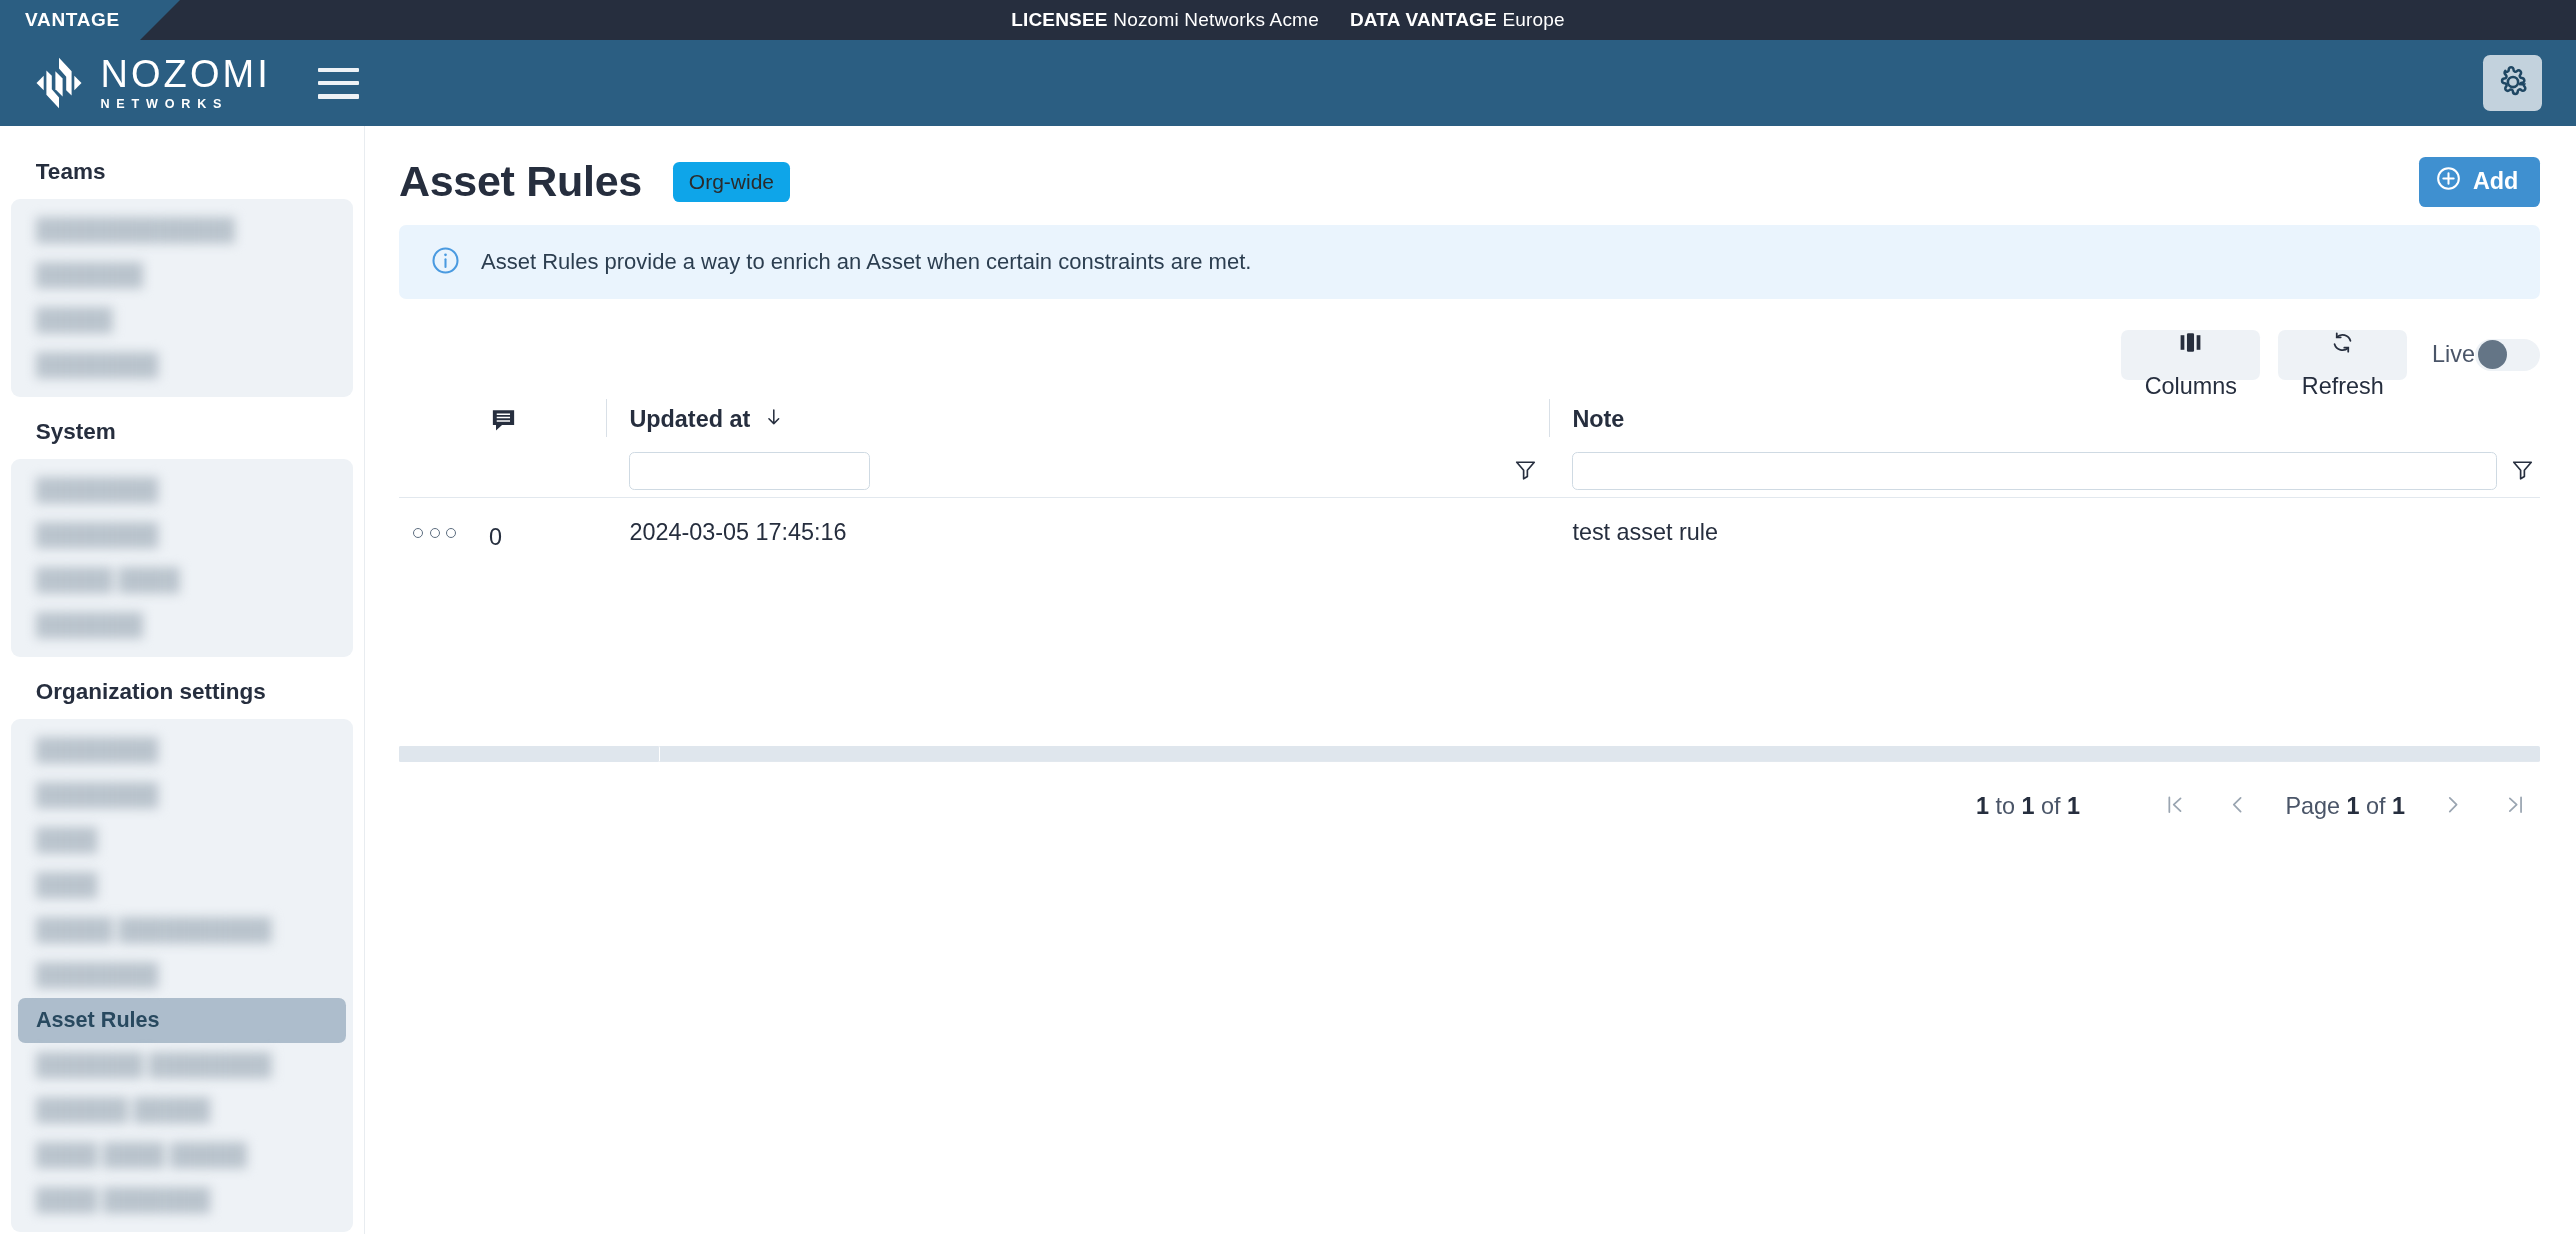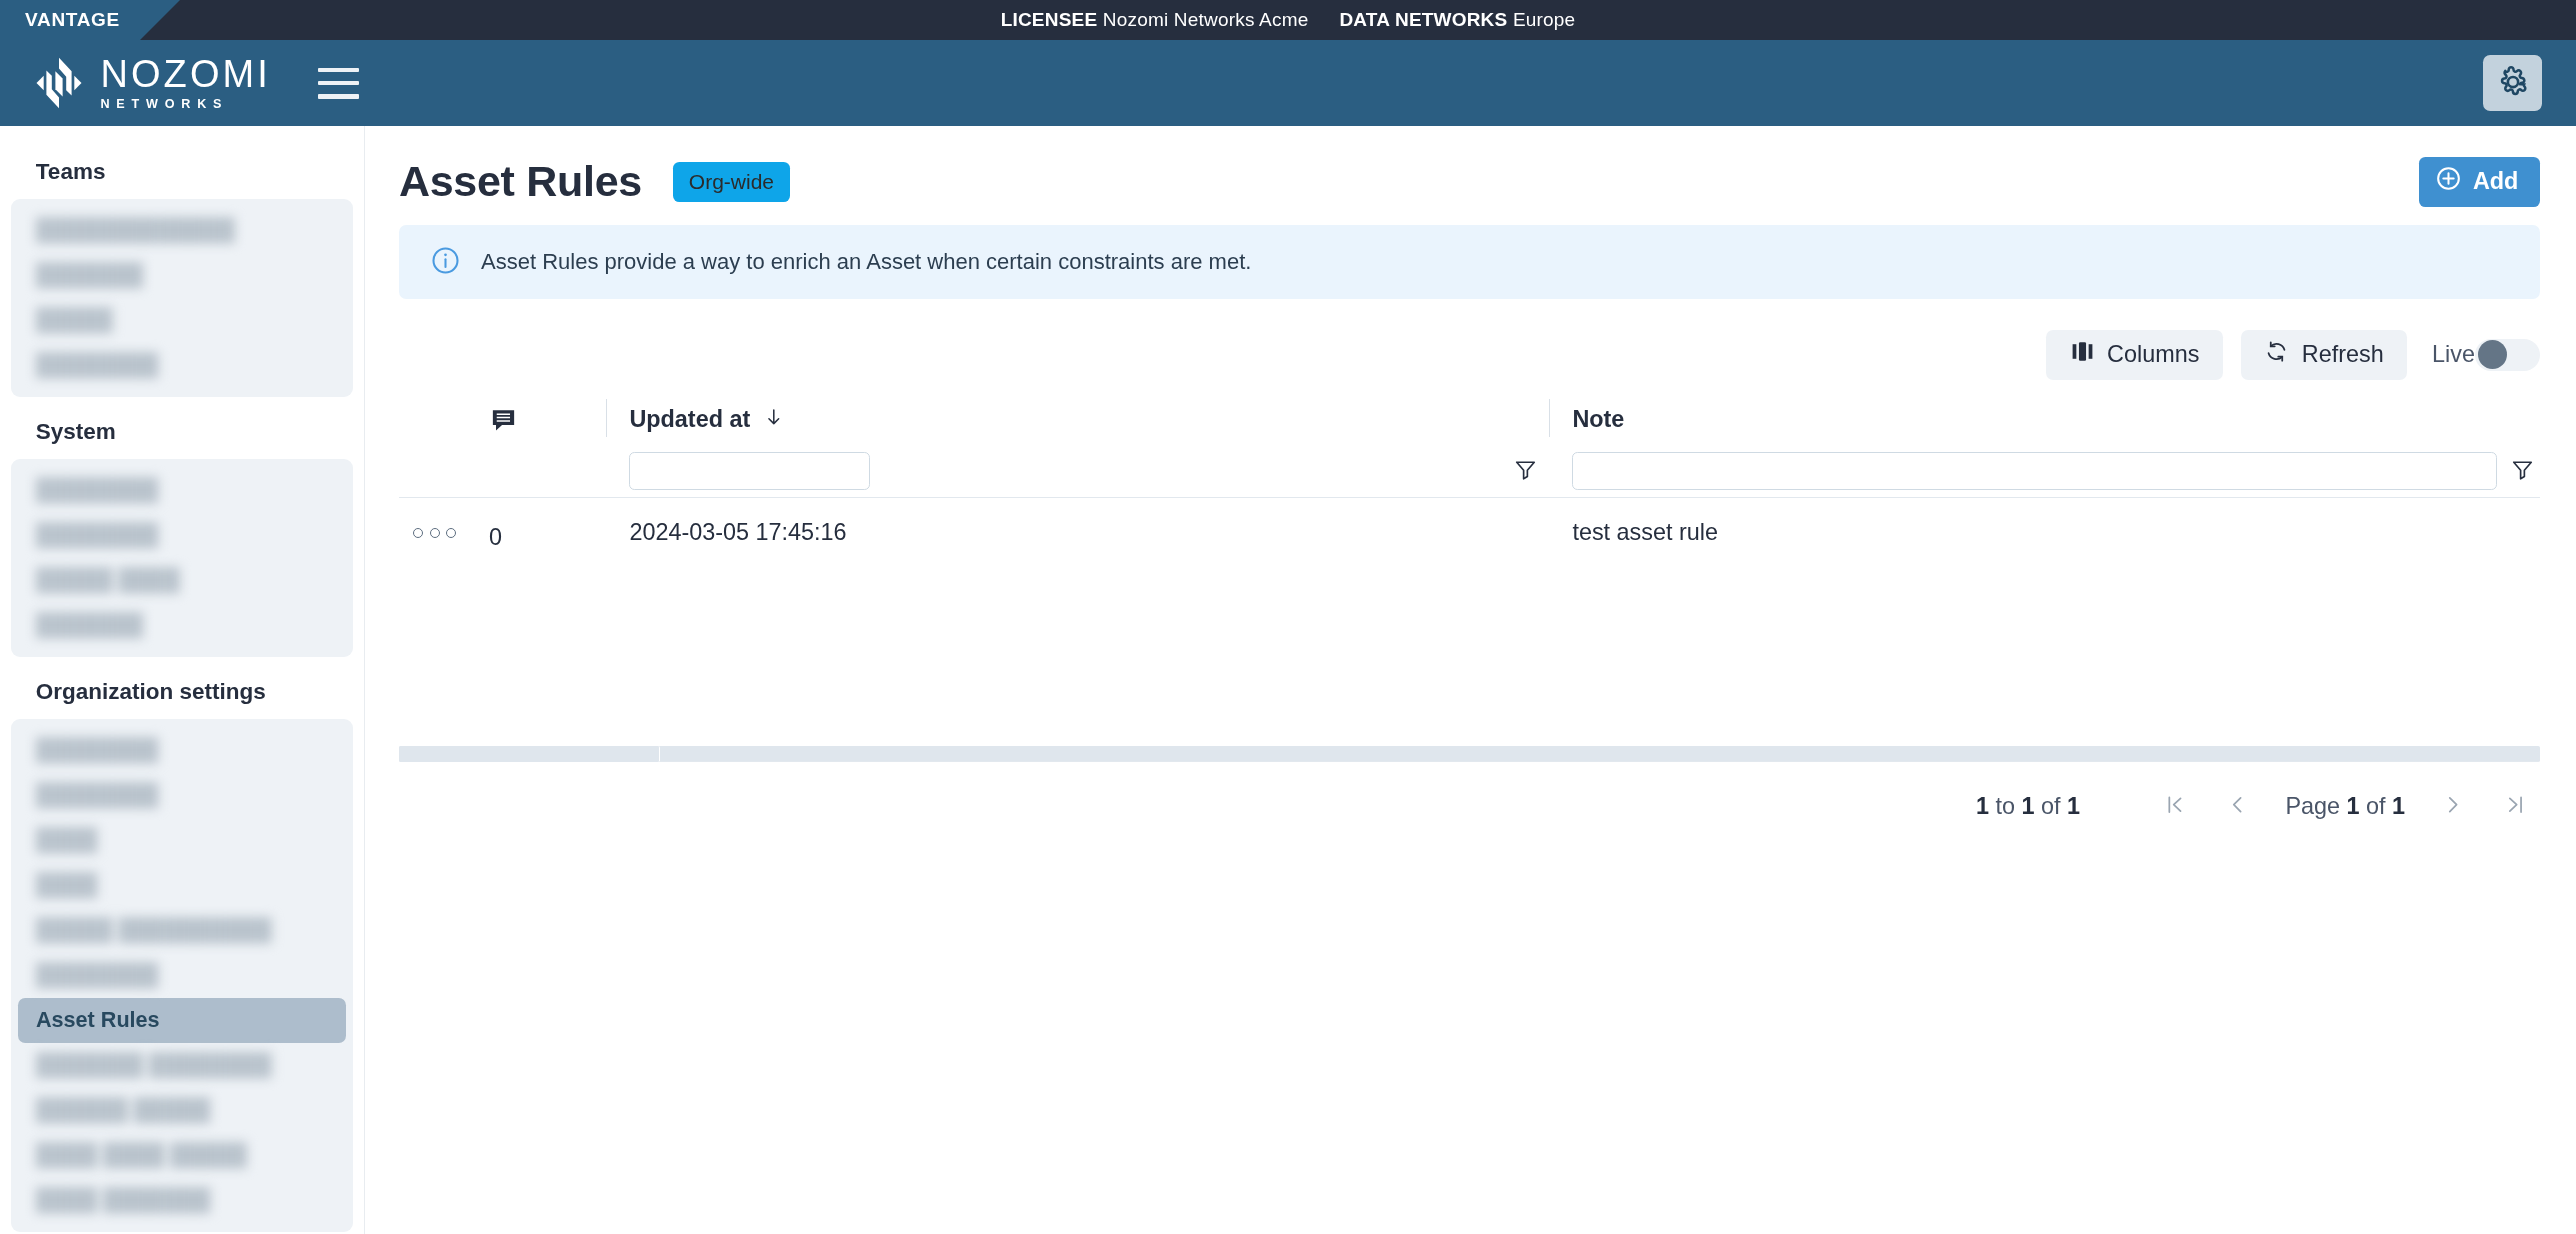--- a/index.html
+++ b/index.html
@@ -191,20 +191,21 @@
     background: #eef2f6;
     border: none;
     border-radius: 7.2px;
     height: 50px;
     padding: 0 23.4px;
     display: flex; align-items: center; gap: 12.6px;
     font-size: 23.4px;
     color: #262e3e;
     cursor: pointer;
     font-family: inherit;
+    flex-direction: column;
   }
   .live-wrap { display: flex; align-items: center; gap: 0; margin-left: 7px; }
   .live-label { font-size: 23.4px; color: #4a5568; }
   .toggle {
     width: 65px; height: 32px;
     background: #eef2f6;
     border-radius: 16px;
     position: relative;
     cursor: pointer;
   }
@@ -319,21 +320,21 @@
 <div class="topbar">
   <div class="vantage-tab">
     <span>VANTAGE</span>
   </div>
   <div class="topbar-info">
     <div>
       <b>LICENSEE</b>
       <span class="val">Nozomi Networks Acme</span>
     </div>
     <div>
-      <b>DATA NETWORKS</b>
+      <b>DATA VANTAGE</b>
       <span class="val">Europe</span>
     </div>
   </div>
 </div>
 
 <div class="header">
   <div class="logo">
     <span class="logo-mark">
       <svg width="54" height="54" viewBox="0 0 60 60">
         <g fill="#ffffff">

